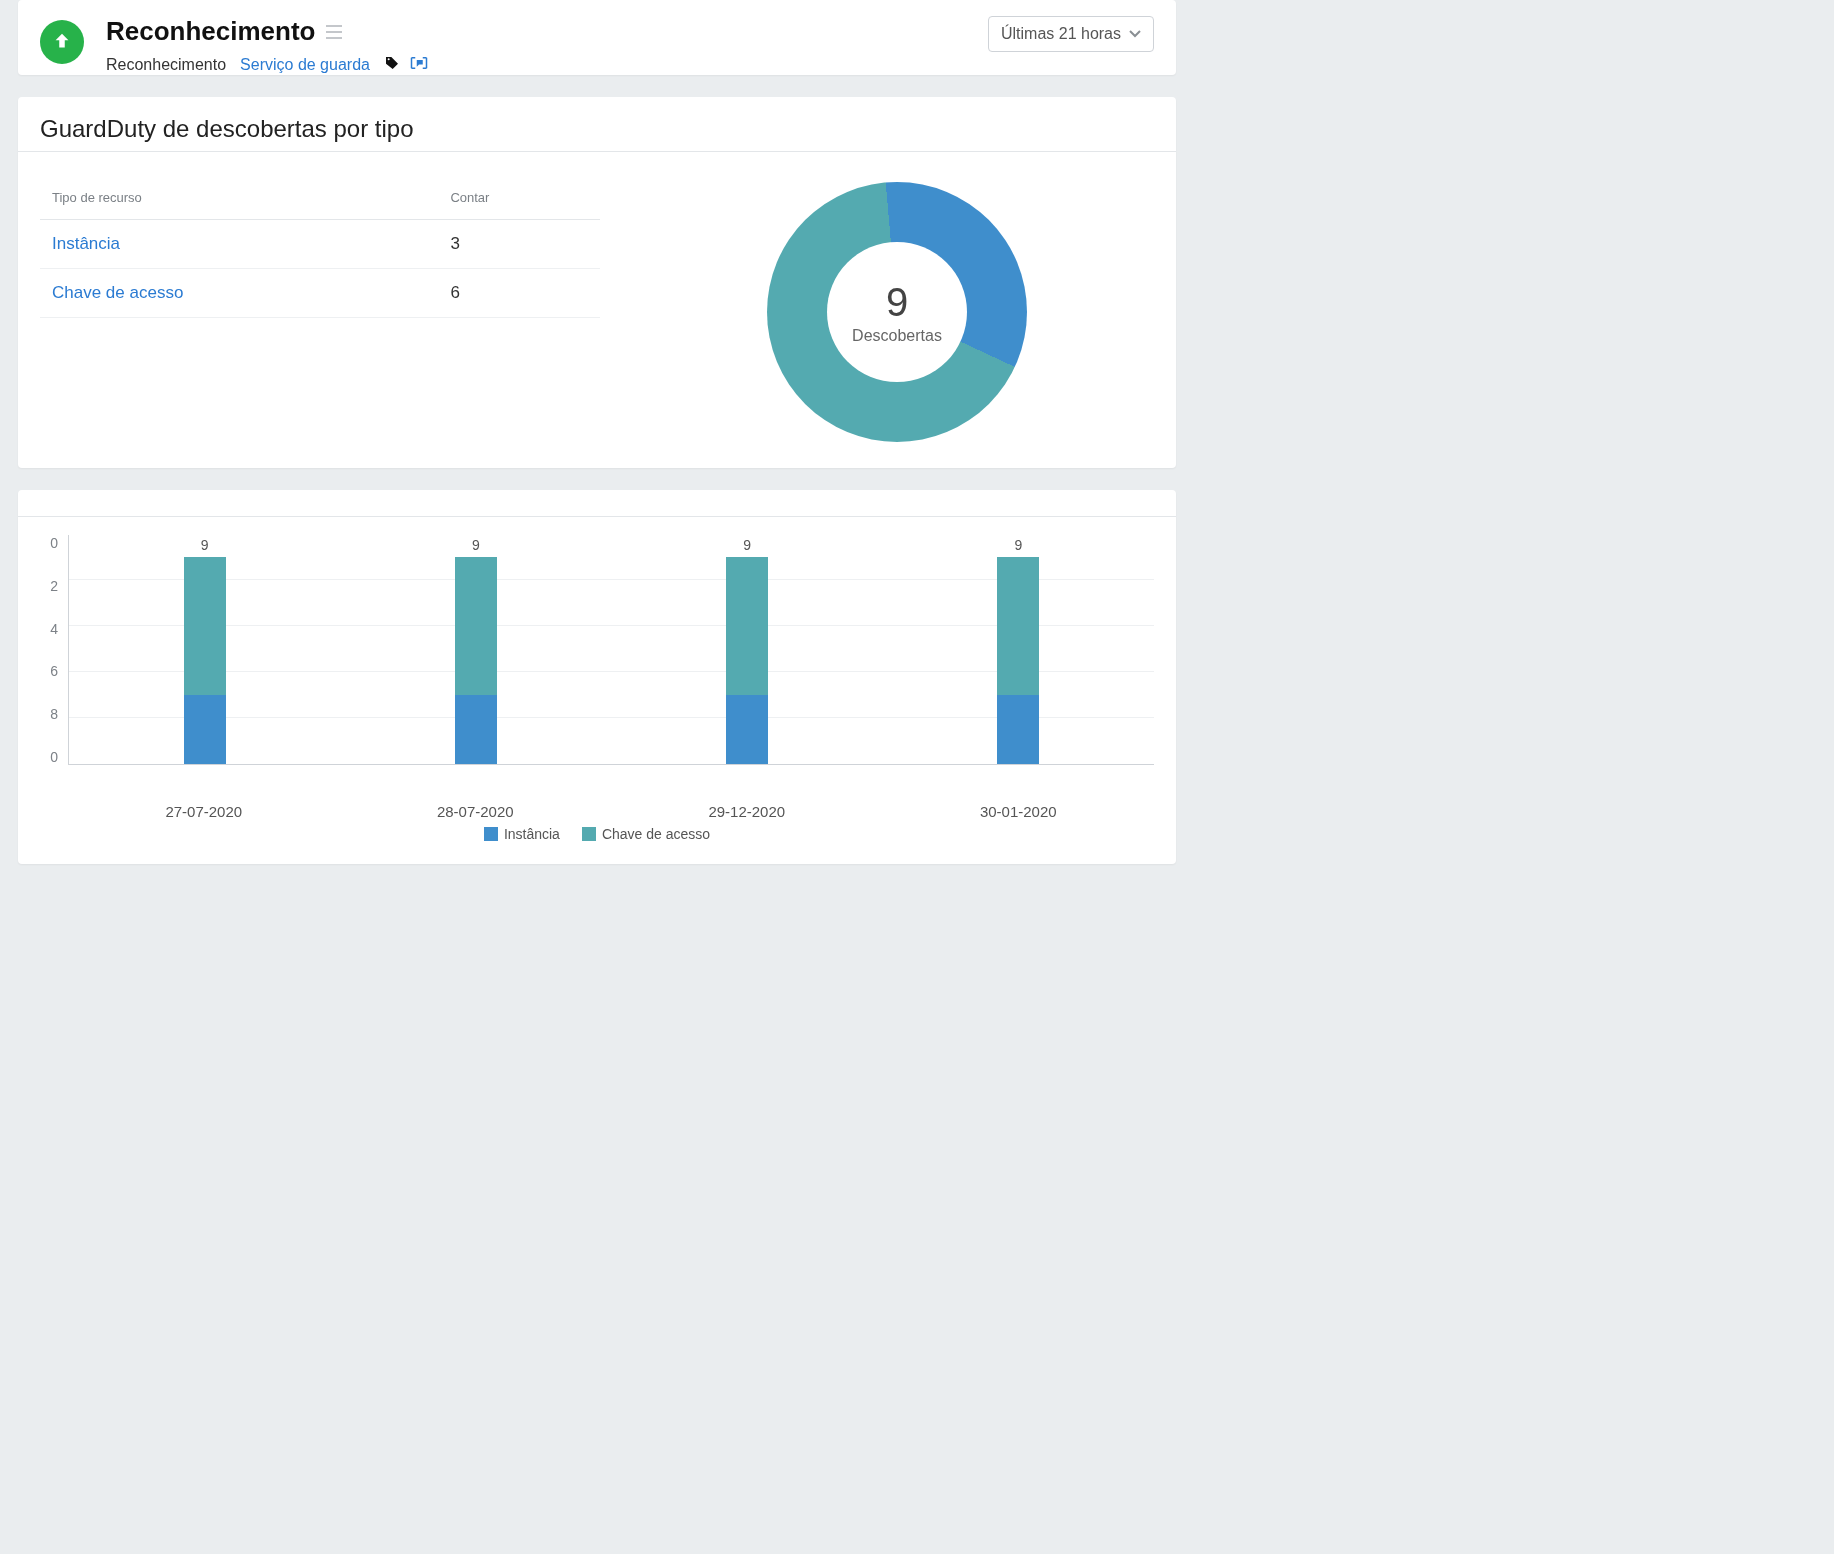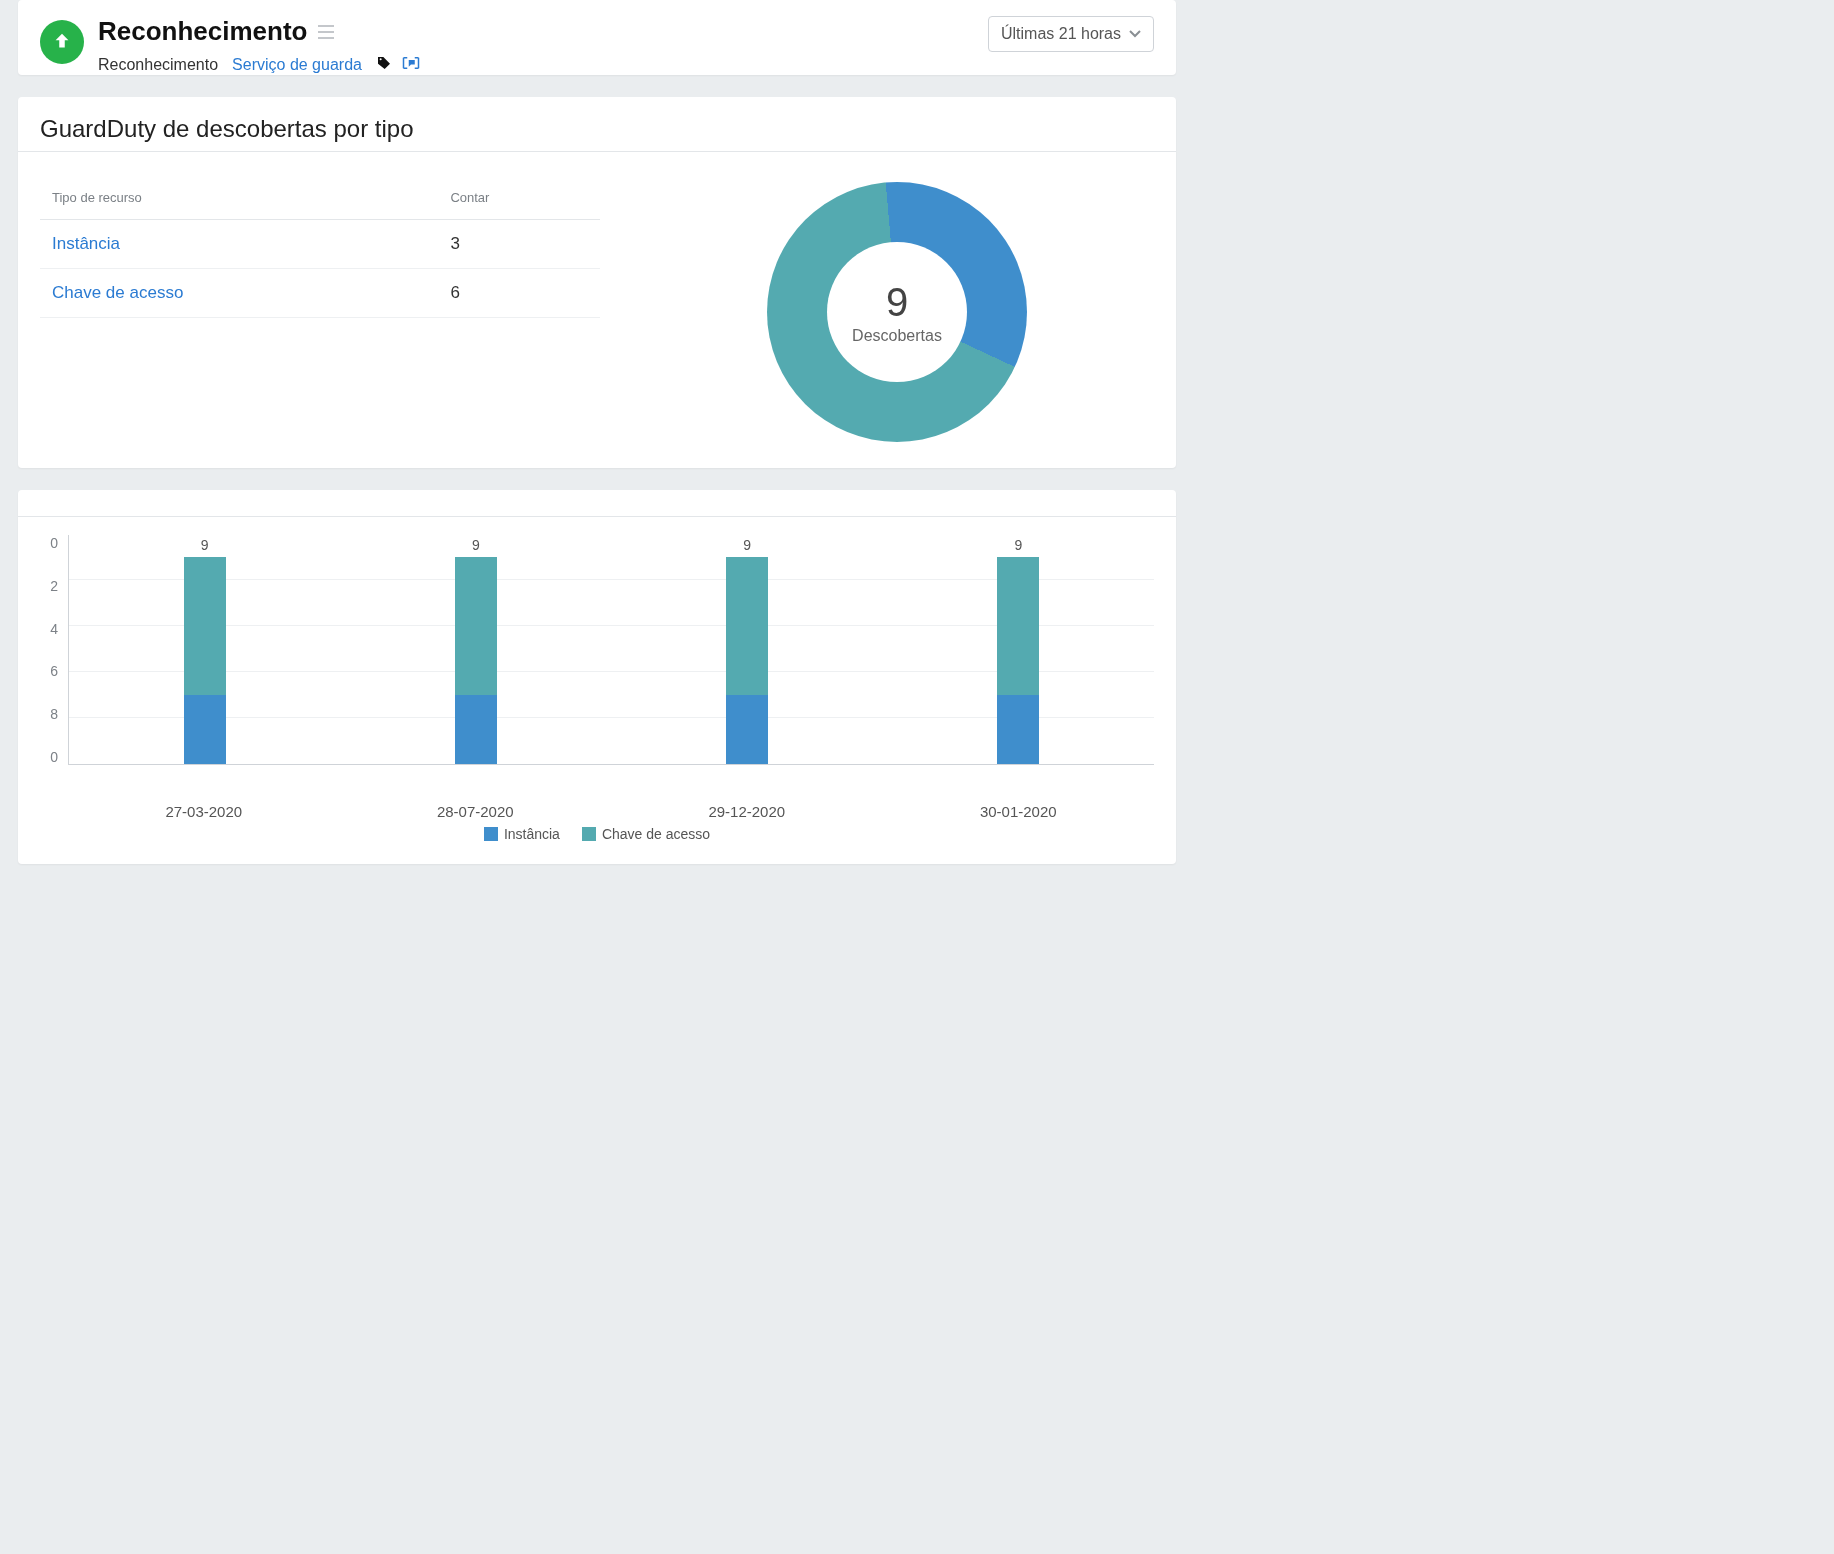--- a/index.html
+++ b/index.html
@@ -31,21 +31,21 @@
   }
 
   
   .card{
     background:var(--card);
     border-radius:4px;
     box-shadow:0 1px 2px rgba(0,0,0,0.05);
   }
   .top-card{padding:16px 22px 0 22px;}
   .top-row{display:flex;align-items:flex-start;justify-content:space-between;}
-  .title-block{display:flex;align-items:flex-start;gap:14px;}
+  .title-block{display:flex;align-items:flex-start;gap:22px;}
   .round-icon{
     width:44px;height:44px;border-radius:50%;
     background:var(--green);
     display:flex;align-items:center;justify-content:center;
     flex-shrink:0;margin-top:4px;
   }
   .round-icon svg{width:22px;height:22px;}
   .title-texts h1{
     margin:0;font-size:26px;font-weight:700;color:#111;
     display:flex;align-items:center;gap:10px;
@@ -272,21 +272,21 @@
               <div class="bar">
                 <div class="top-lbl">9</div>
                 <div class="seg" style="height: 138px; background: rgb(84, 170, 176);"></div>
                 <div class="seg" style="height: 69px; background: rgb(63, 142, 204);"></div>
               </div>
             </div>
           </div>
       </div>
     </div>
     <div class="xlabels" id="xlabels">
-        <div class="xl">27-03-2020</div>
+        <div class="xl">27-07-2020</div>
         <div class="xl">28-07-2020</div>
         <div class="xl">29-12-2020</div>
         <div class="xl">30-01-2020</div>
       </div>
     <div class="legend">
       <div class="item">
           <span class="swatch" id="swA" style="background: rgb(63, 142, 204);"></span>
           <span>Instância</span>
         </div>
       <div class="item">

